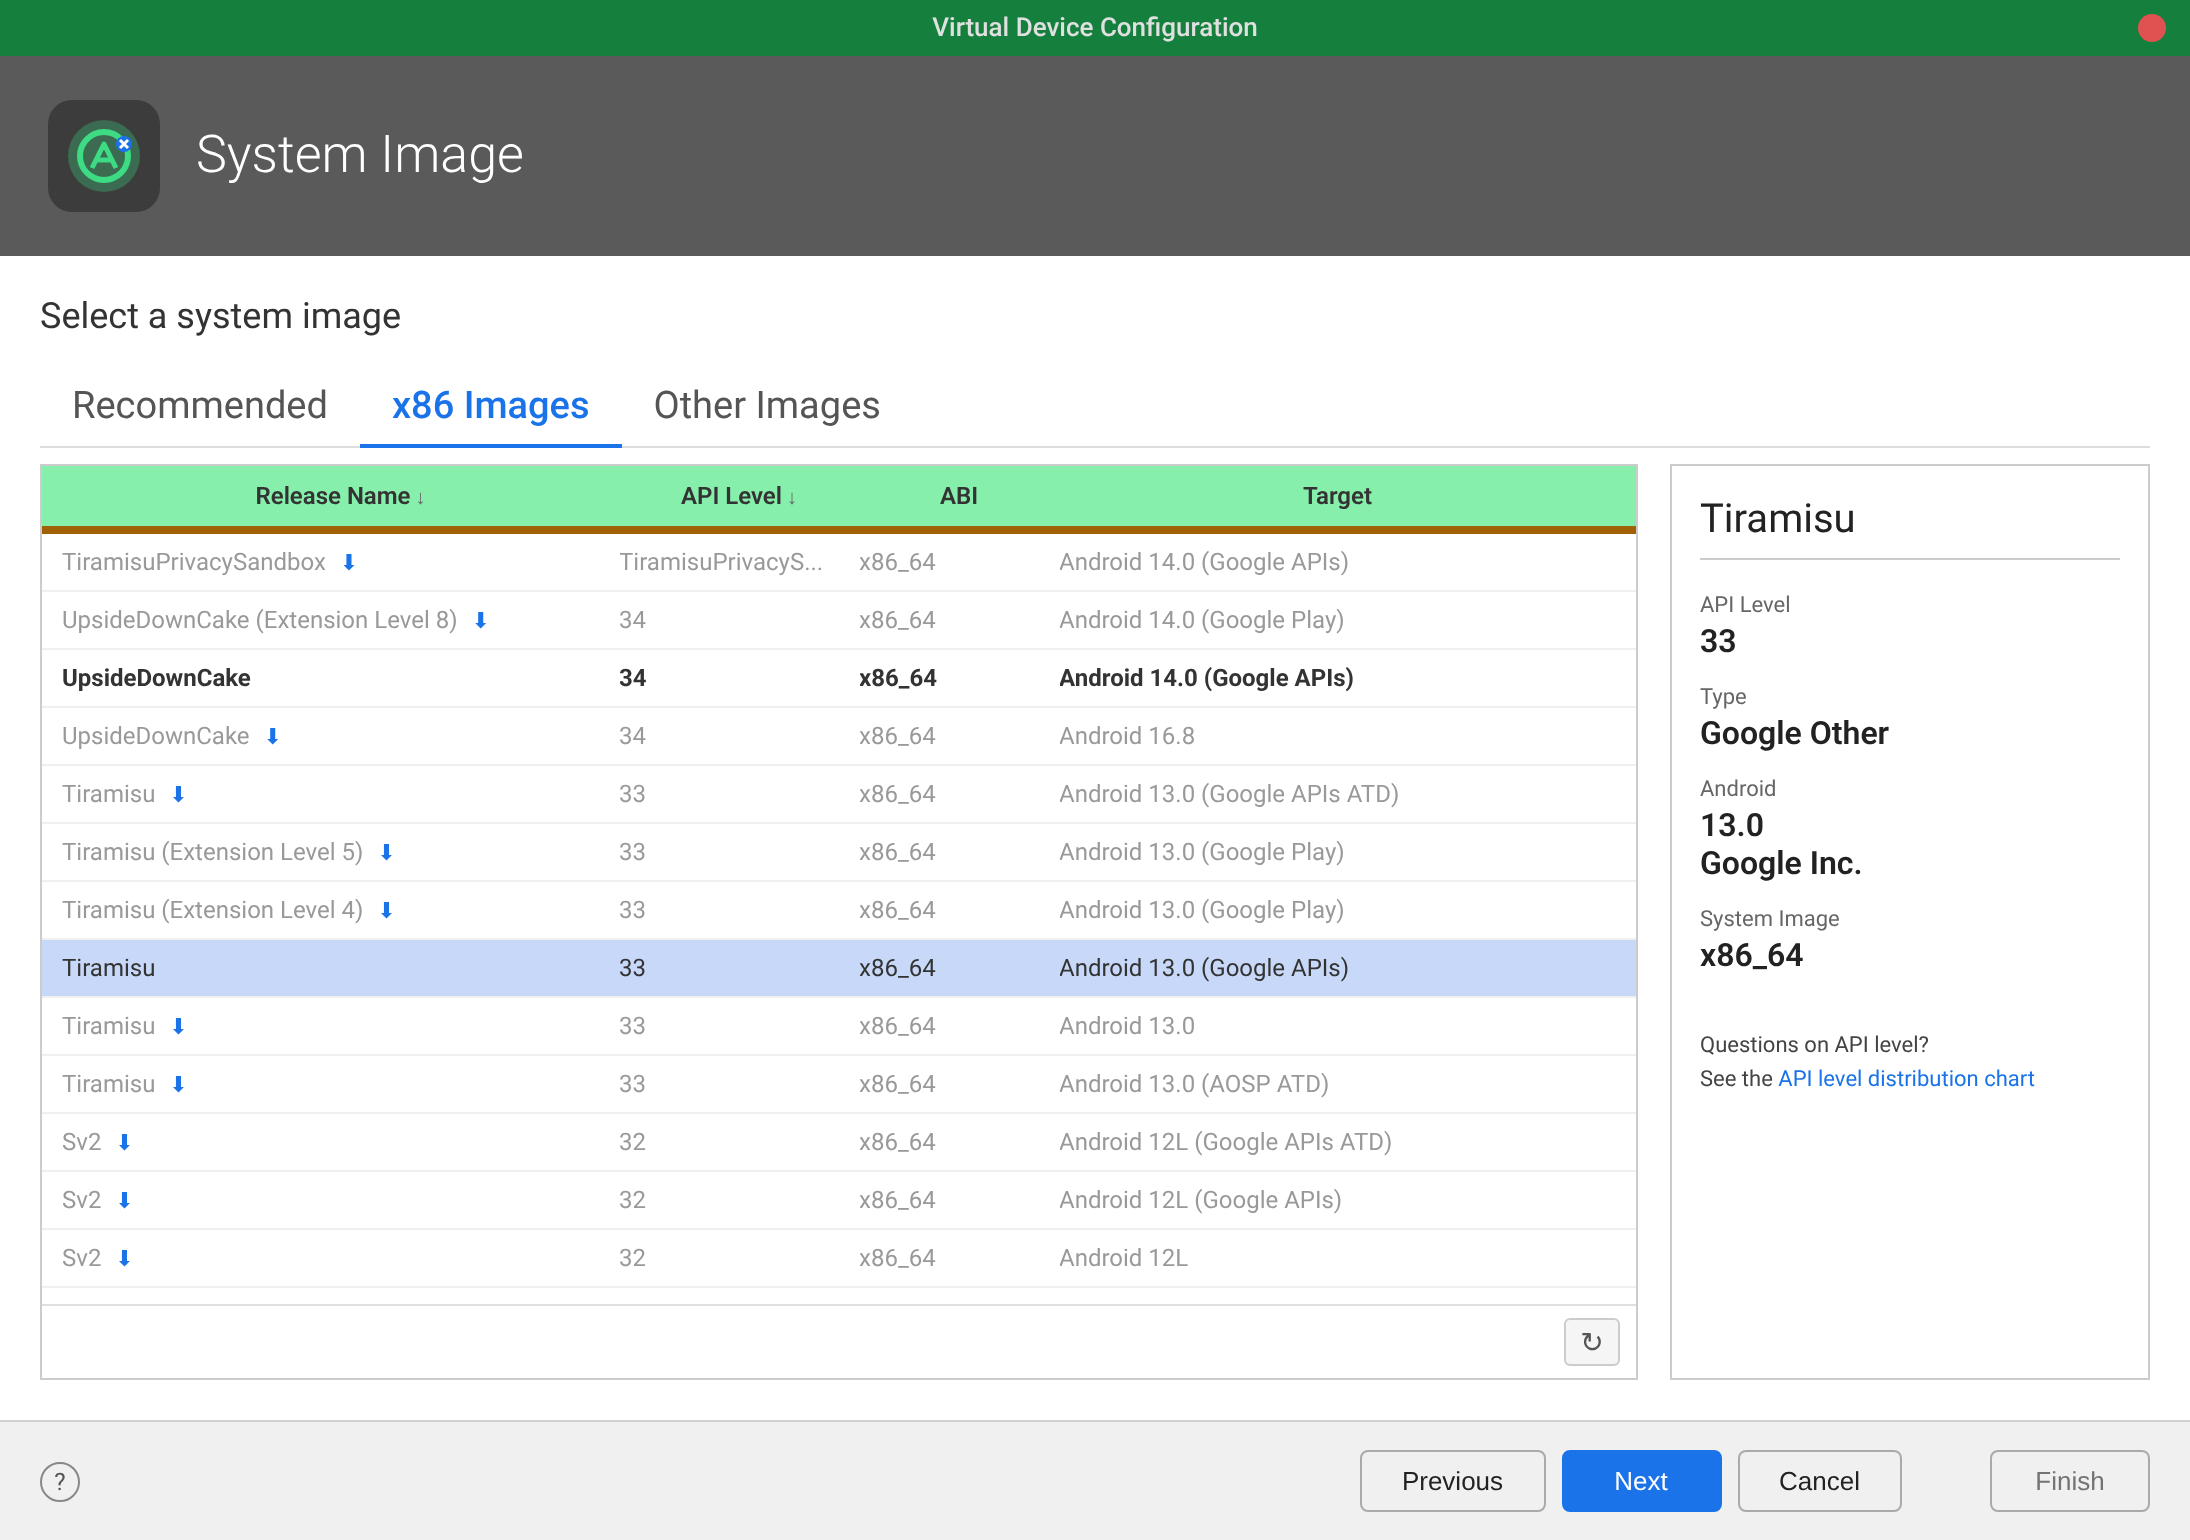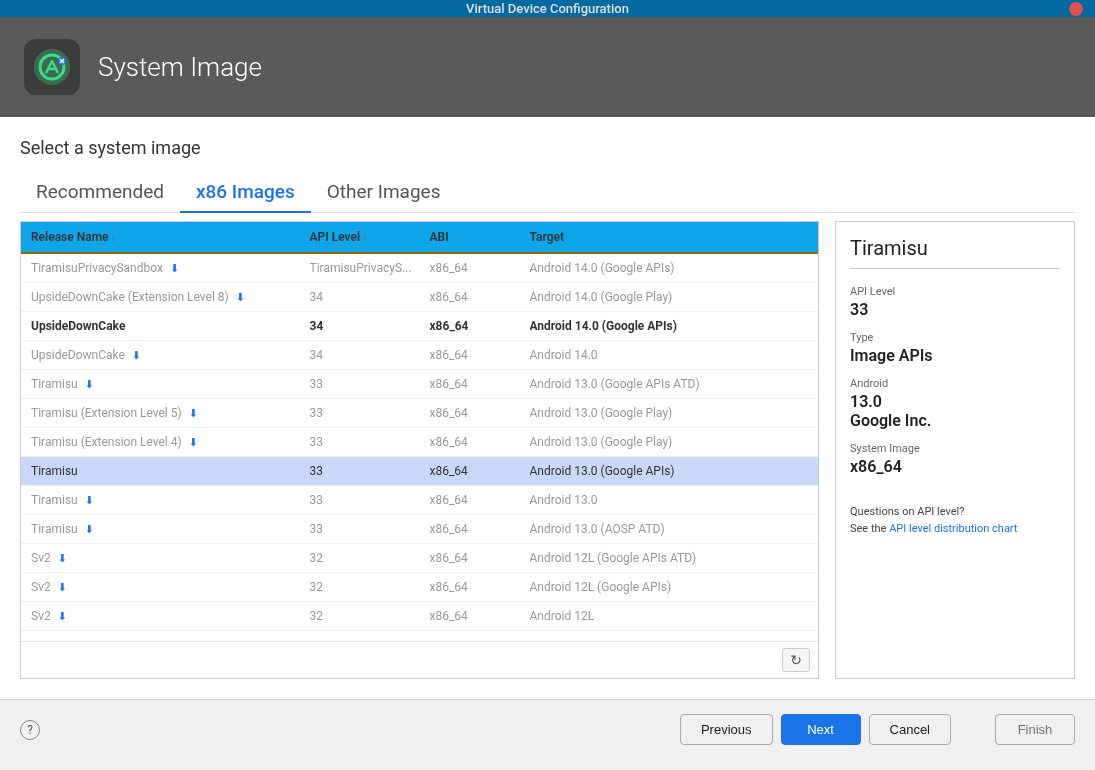--- a/index.html
+++ b/index.html
@@ -7,22 +7,22 @@
       font-family: -apple-system, BlinkMacSystemFont, "Segoe UI", Roboto, sans-serif;
       background: #f0f0f0;
       width: 1095px;
       height: 770px;
       overflow: hidden;
       position: relative;
     }
 
     
     .title-bar {
-      background: #0369a1;
-      height: 17px;
+      background: #15803d;
+      height: 28px;
       display: flex;
       align-items: center;
       justify-content: center;
       position: relative;
     }
     .title-bar-text {
       color: #e0e0e0;
       font-size: 13px;
       font-weight: 500;
     }
@@ -113,23 +113,24 @@
     .table-area {
       flex: 1;
       border: 1px solid #ccc;
       overflow: hidden;
       display: flex;
       flex-direction: column;
     }
     .table-header {
       display: grid;
       grid-template-columns: 1fr 120px 100px 1fr;
-      background: #0ea5e9;
-      border-bottom: 2px solid #a16207;
+      background: #86efac;
+      border-bottom: 4px solid #a16207;
       padding: 8px 10px;
+      text-align: center;
     }
     .th {
       font-size: 12px;
       font-weight: 600;
       color: #333;
     }
     .th.sortable {
       cursor: pointer;
     }
     .th.sortable::after {
@@ -349,21 +350,21 @@
           <div class="cell bold-name">UpsideDownCake</div>
           <div class="cell bold-name">34</div>
           <div class="cell bold-name">x86_64</div>
           <div class="cell bold-name">Android 14.0 (Google APIs)</div>
         </div>
 
         <div class="table-row">
           <div class="cell greyed">UpsideDownCake <span class="download-icon">⬇</span></div>
           <div class="cell greyed">34</div>
           <div class="cell greyed">x86_64</div>
-          <div class="cell greyed">Android 14.0</div>
+          <div class="cell greyed">Android 16.8</div>
         </div>
 
         <div class="table-row">
           <div class="cell greyed">Tiramisu <span class="download-icon">⬇</span></div>
           <div class="cell greyed">33</div>
           <div class="cell greyed">x86_64</div>
           <div class="cell greyed">Android 13.0 (Google APIs ATD)</div>
         </div>
 
         <div class="table-row">
@@ -431,21 +432,21 @@
     <div class="side-panel">
       <div class="side-panel-title">Tiramisu</div>
 
       <div>
         <div class="side-field-label">API Level</div>
         <div class="side-field-value large">33</div>
       </div>
 
       <div>
         <div class="side-field-label">Type</div>
-        <div class="side-field-value large">Image APIs</div>
+        <div class="side-field-value large">Google Other</div>
       </div>
 
       <div>
         <div class="side-field-label">Android</div>
         <div class="side-field-value large">13.0</div>
         <div class="side-field-value large">Google Inc.</div>
       </div>
 
       <div>
         <div class="side-field-label">System Image</div>

